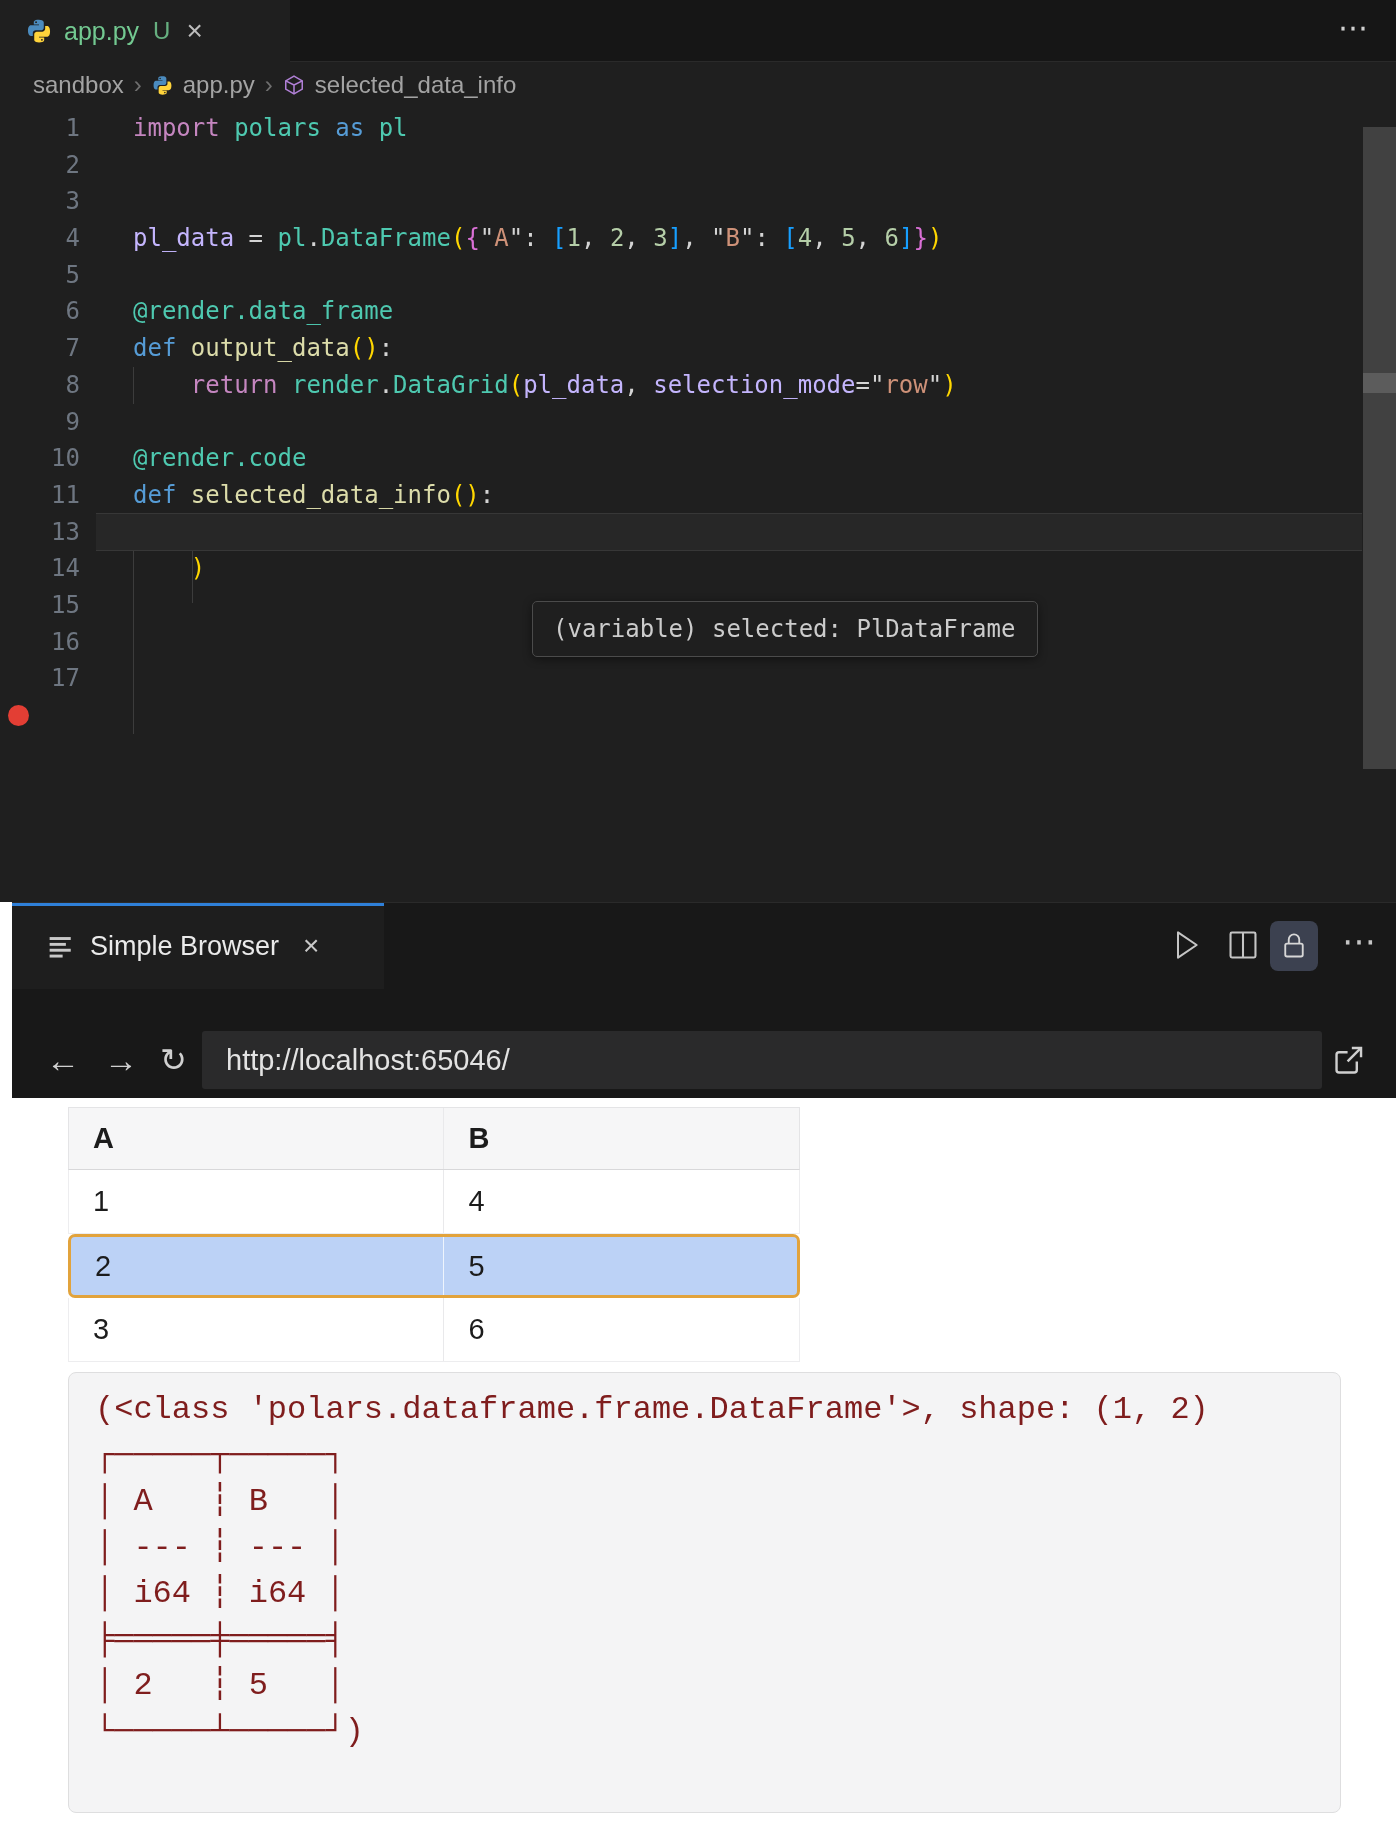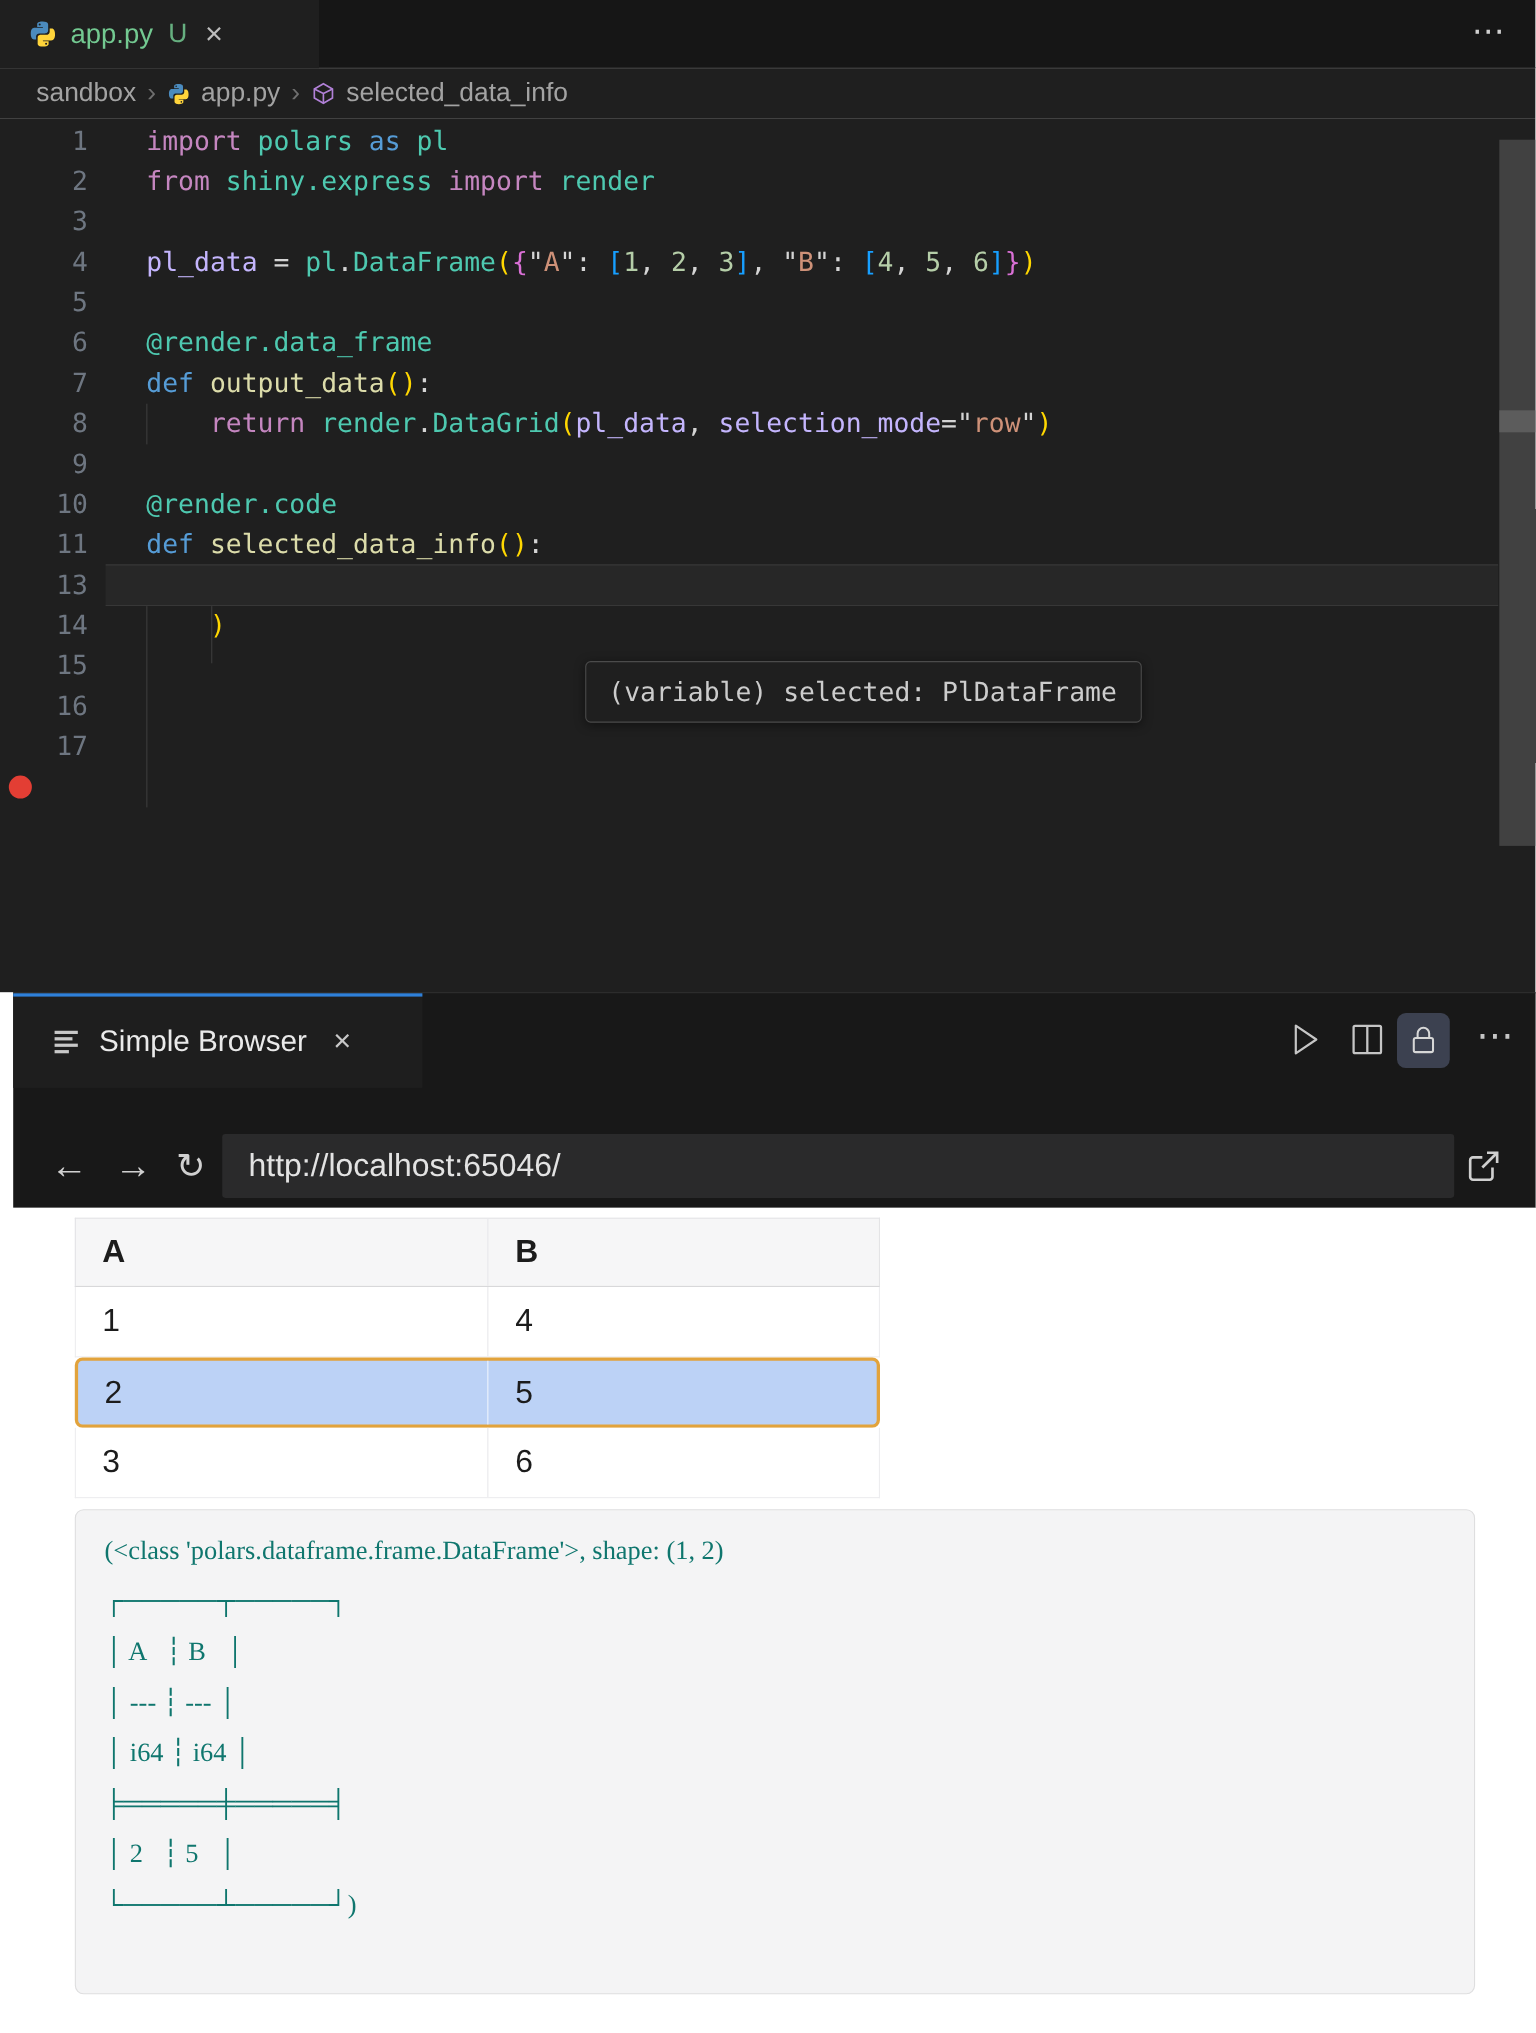--- a/index.html
+++ b/index.html
@@ -54,21 +54,21 @@
   #data-table{position:absolute;left:68px;top:9px;width:732px}
   .t-header{display:flex;height:63px;background:#f6f6f7;border:1px solid #e4e4e6;border-bottom:1px solid #d8d8da}
   .t-header .t-cell{font-weight:bold}
   .t-row{display:flex;height:64px;background:#fff;border-left:1px solid #ededef;border-right:1px solid #ededef;border-bottom:1px solid #ededef;position:relative}
   .t-cell{display:flex;align-items:center;padding-left:24px;font-size:29px;color:#1c1c1c}
   .t-cell.c0{width:375px}
   .t-cell.c1{width:356px;border-left:1px solid #e9e9eb}
   .t-row.selected{background:#bcd2f6;border:3px solid #e2a33c;border-radius:7px}
   .t-row.selected .t-cell.c1{border-left:1px solid rgba(255,255,255,.75)}
   #output-card{position:absolute;left:68px;top:274px;width:1273px;height:441px;background:#f4f4f5;border:1px solid #dededf;border-radius:8px}
-  #output-pre{white-space:pre;font-family:Liberation Serif, serif;font-size:24px;line-height:46px;color:#0f766e;padding:14px 0 0 26px}
+  #output-pre{white-space:pre;font-family:Liberation Mono, monospace;font-size:32px;line-height:46px;color:#7f1d1d;padding:14px 0 0 26px}
 
   svg{display:block}
 </style>
 </head>
 <body>
 
 <div id="tabbar">
   <div id="editor-tab">
     <span class="bc-ico">
       <svg width="26" height="26" viewBox="0 0 24 24">
@@ -105,21 +105,20 @@
 
 <div id="editor">
   <div id="current-line"></div>
   <div id="code-lines">
       <div class="code-line">
         <span class="gutter">1</span>
         <span class="ctext"><span class="tok-kw">import</span><span class="tok-pln"> </span><span class="tok-ns">polars</span><span class="tok-pln"> </span><span class="tok-kwb">as</span><span class="tok-pln"> </span><span class="tok-ns">pl</span></span>
       </div>
       <div class="code-line">
         <span class="gutter">2</span>
-        <span class="ctext"><span class="tok-kw">from</span><span class="tok-pln"> </span><span class="tok-ns">shiny.express</span><span class="tok-pln"> </span><span class="tok-kw">import</span><span class="tok-pln"> </span><span class="tok-ns">render</span></span>
       </div>
       <div class="code-line">
         <span class="gutter">3</span>
         <span class="ctext"></span>
       </div>
       <div class="code-line">
         <span class="gutter">4</span>
         <span class="ctext"><span class="tok-var">pl_data</span><span class="tok-pln"> = </span><span class="tok-ns">pl</span><span class="tok-pln">.</span><span class="tok-ns">DataFrame</span><span class="tok-b1">(</span><span class="tok-b2">{</span><span class="tok-q">"</span><span class="tok-str">A</span><span class="tok-q">"</span><span class="tok-pln">: </span><span class="tok-b3">[</span><span class="tok-num">1</span><span class="tok-pln">, </span><span class="tok-num">2</span><span class="tok-pln">, </span><span class="tok-num">3</span><span class="tok-b3">]</span><span class="tok-pln">, </span><span class="tok-q">"</span><span class="tok-str">B</span><span class="tok-q">"</span><span class="tok-pln">: </span><span class="tok-b3">[</span><span class="tok-num">4</span><span class="tok-pln">, </span><span class="tok-num">5</span><span class="tok-pln">, </span><span class="tok-num">6</span><span class="tok-b3">]</span><span class="tok-b2">}</span><span class="tok-b1">)</span></span>
       </div>
       <div class="code-line">

